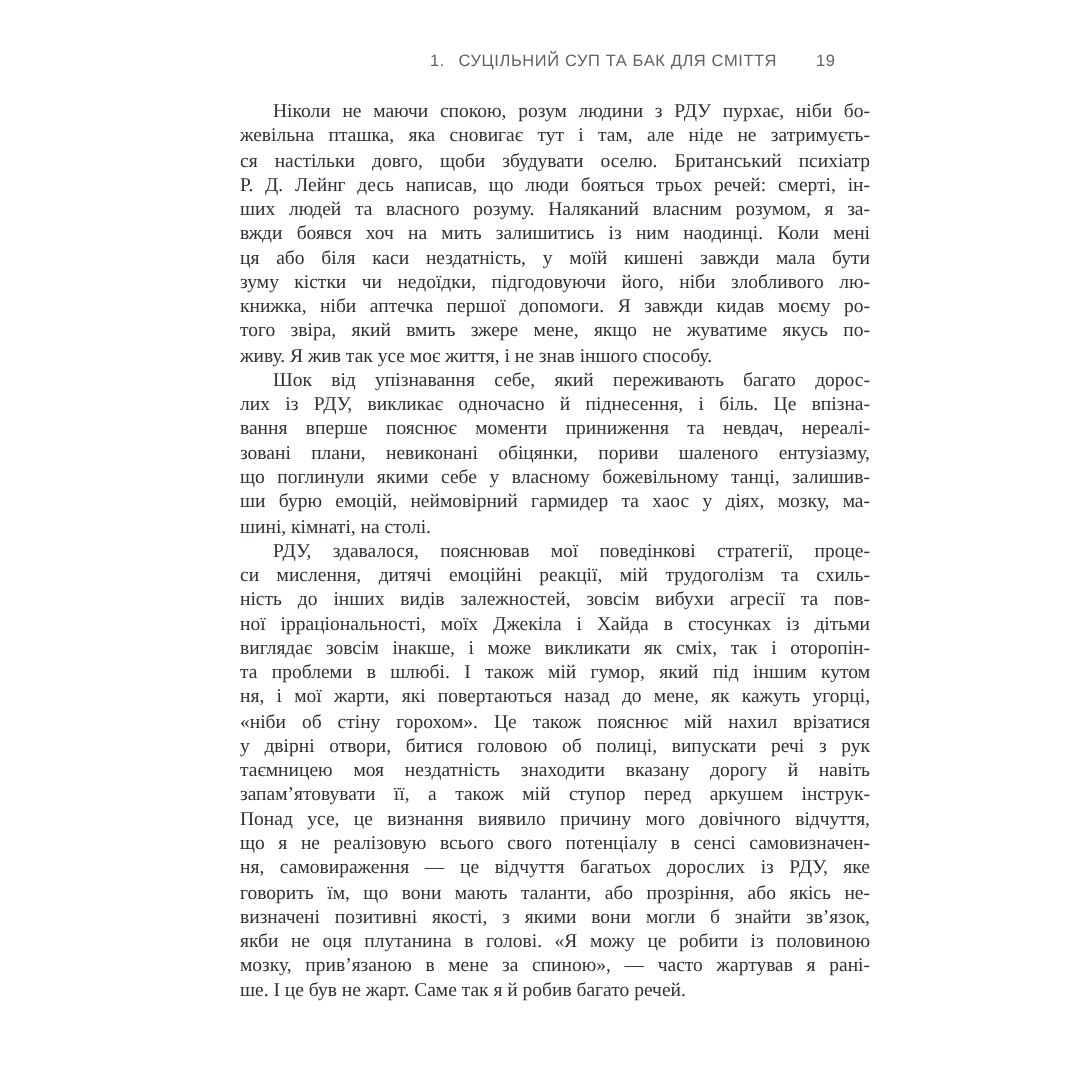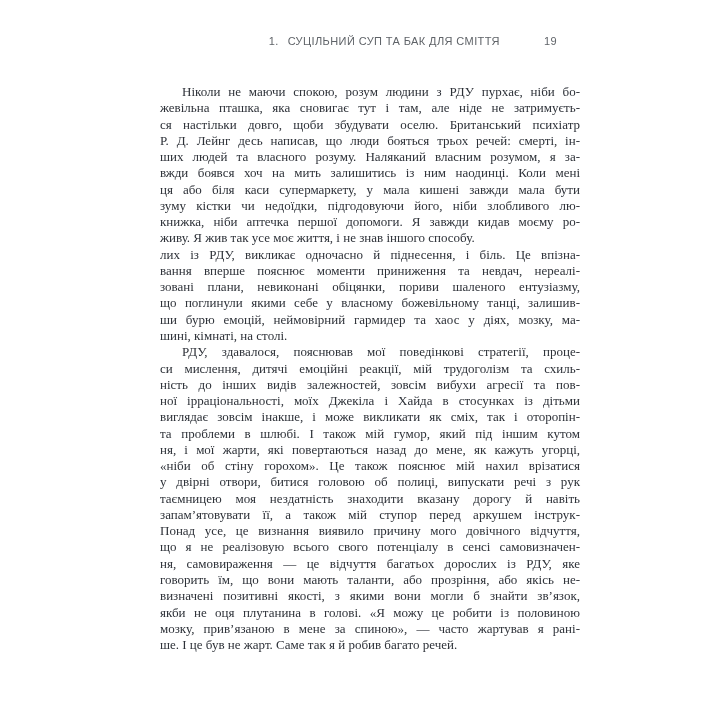--- a/index.html
+++ b/index.html
@@ -27,28 +27,28 @@
     font-size: 11px;
     font-weight: 400;
     letter-spacing: 0.4px;
     color: #5f6368;
     white-space: nowrap;
   }
   .running-head .chapter-num {
     margin-right: 9px;
   }
   .running-head .pagenum {
-    margin-left: 44px;
+    margin-left: 26px;
     margin-right: 23px;
   }
   
   .body-text {
     position: absolute;
     left: 160px;
-    top: 84px;
+    top: 66px;
     width: 420px;
     font-family: "Liberation Serif", "DejaVu Serif", serif;
     font-size: 13px;
     line-height: 16.28px;
     color: #2d3138;
   }
   .paragraph { margin: 0; }
   .text-line {
     text-align: justify;
     text-align-last: justify;
@@ -70,26 +70,28 @@
   </header>
 
   <main class="body-text" id="body-text">
       <div class="paragraph">
         <div class="text-line first">Ніколи не маючи спокою, розум людини з РДУ пурхає, ніби бо-</div>
         <div class="text-line">жевільна пташка, яка сновигає тут і там, але ніде не затримуєть-</div>
         <div class="text-line">ся настільки довго, щоби збудувати оселю. Британський психіатр</div>
         <div class="text-line">Р. Д. Лейнг десь написав, що люди бояться трьох речей: смерті, ін-</div>
         <div class="text-line">ших людей та власного розуму. Наляканий власним розумом, я за-</div>
         <div class="text-line">вжди боявся хоч на мить залишитись із ним наодинці. Коли мені</div>
-        <div class="text-line">ця або біля каси супермаркету, у мала кишені завжди мала бути</div>
+        <div class="text-line">ця або біля каси нездатність, у моїй кишені завжди мала бути</div>
         <div class="text-line">зуму кістки чи недоїдки, підгодовуючи його, ніби злобливого лю-</div>
         <div class="text-line">книжка, ніби аптечка першої допомоги. Я завжди кидав моєму ро-</div>
+        <div class="text-line">того звіра, який вмить зжере мене, якщо не жуватиме якусь по-</div>
         <div class="text-line last">живу. Я жив так усе моє життя, і не знав іншого способу.</div>
       </div>
       <div class="paragraph">
+        <div class="text-line first">Шок від упізнавання себе, який переживають багато дорос-</div>
         <div class="text-line">лих із РДУ, викликає одночасно й піднесення, і біль. Це впізна-</div>
         <div class="text-line">вання вперше пояснює моменти приниження та невдач, нереалі-</div>
         <div class="text-line">зовані плани, невиконані обіцянки, пориви шаленого ентузіазму,</div>
         <div class="text-line">що поглинули якими себе у власному божевільному танці, залишив-</div>
         <div class="text-line">ши бурю емоцій, неймовірний гармидер та хаос у діях, мозку, ма-</div>
         <div class="text-line last">шині, кімнаті, на столі.</div>
       </div>
       <div class="paragraph">
         <div class="text-line first">РДУ, здавалося, пояснював мої поведінкові стратегії, проце-</div>
         <div class="text-line">си мислення, дитячі емоційні реакції, мій трудоголізм та схиль-</div>

